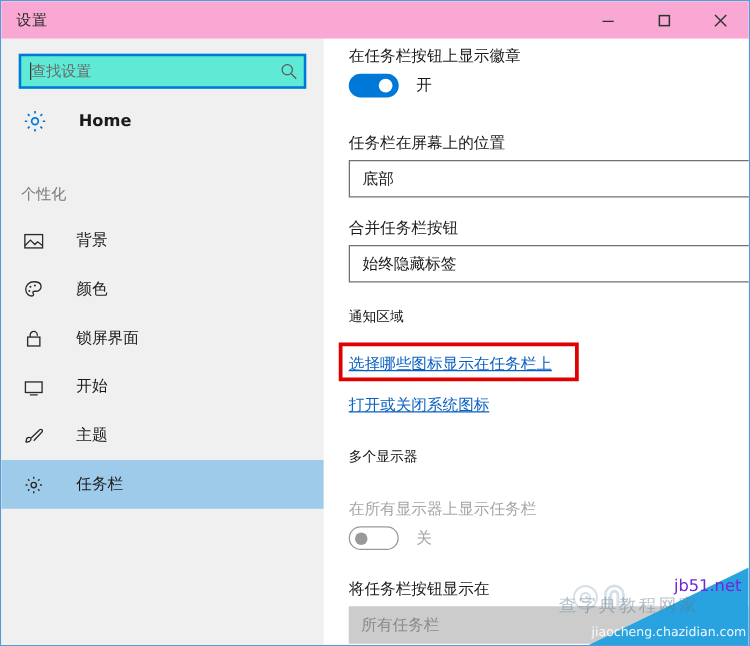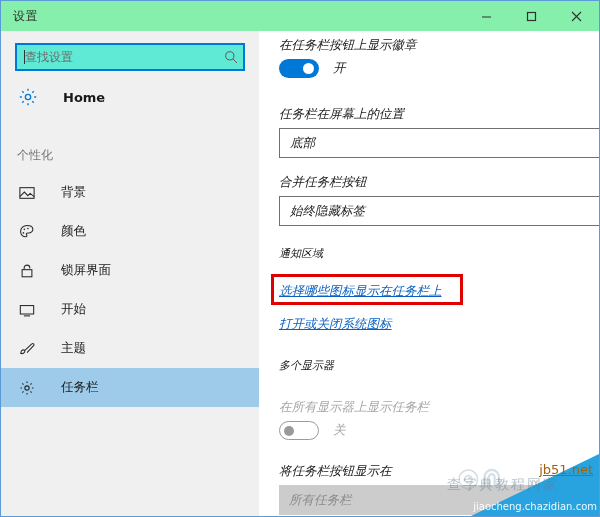--- a/index.html
+++ b/index.html
@@ -23,21 +23,21 @@
     background: #ffffff;
     overflow: hidden;
   }
 
   
   .titlebar {
     position: absolute;
     left: 0; top: 0;
     width: 598px;
     height: 30px;
-    background: #86efac;
+    background: #f9a8d4;
     display: flex;
     align-items: center;
     font-family: Liberation Serif, serif;
   }
   .titlebar-title {
     margin-left: 12px;
     font-size: 12px;
     color: #2b2b2b;
     letter-spacing: 0.5px;
   }
@@ -156,21 +156,21 @@
 
   
   .content {
     position: absolute;
     left: 258px; top: 30px;
     width: 340px;
     height: 487px;
     background: #ffffff;
     box-sizing: border-box;
   }
-  .c-abs { position: absolute; font-style: italic; }
+  .c-abs { position: absolute; }
 
   .setting-label {
     font-size: 12.5px;
     color: #1a1a1a;
     left: 20px;
   }
   .setting-label.dim { color: #a6a6a6; }
 
   .section-title {
     font-size: 11px;
@@ -279,23 +279,22 @@
     left: 8px; top: 22px;
     font-size: 14px;
     color: rgba(90,120,140,0.45);
     letter-spacing: 2px;
     white-space: nowrap;
   }
   .wm-jb {
     position: absolute;
     right: 6px; top: 8px;
     font-size: 13px;
-    color: #a16207;
+    color: #6d28d9;
     white-space: nowrap;
-    text-decoration: underline;
   }
   .wm-url {
     position: absolute;
     right: 2px; bottom: 4px;
     font-size: 10px;
     color: rgba(255,255,255,0.92);
     white-space: nowrap;
   }
 </style>
 </head>

